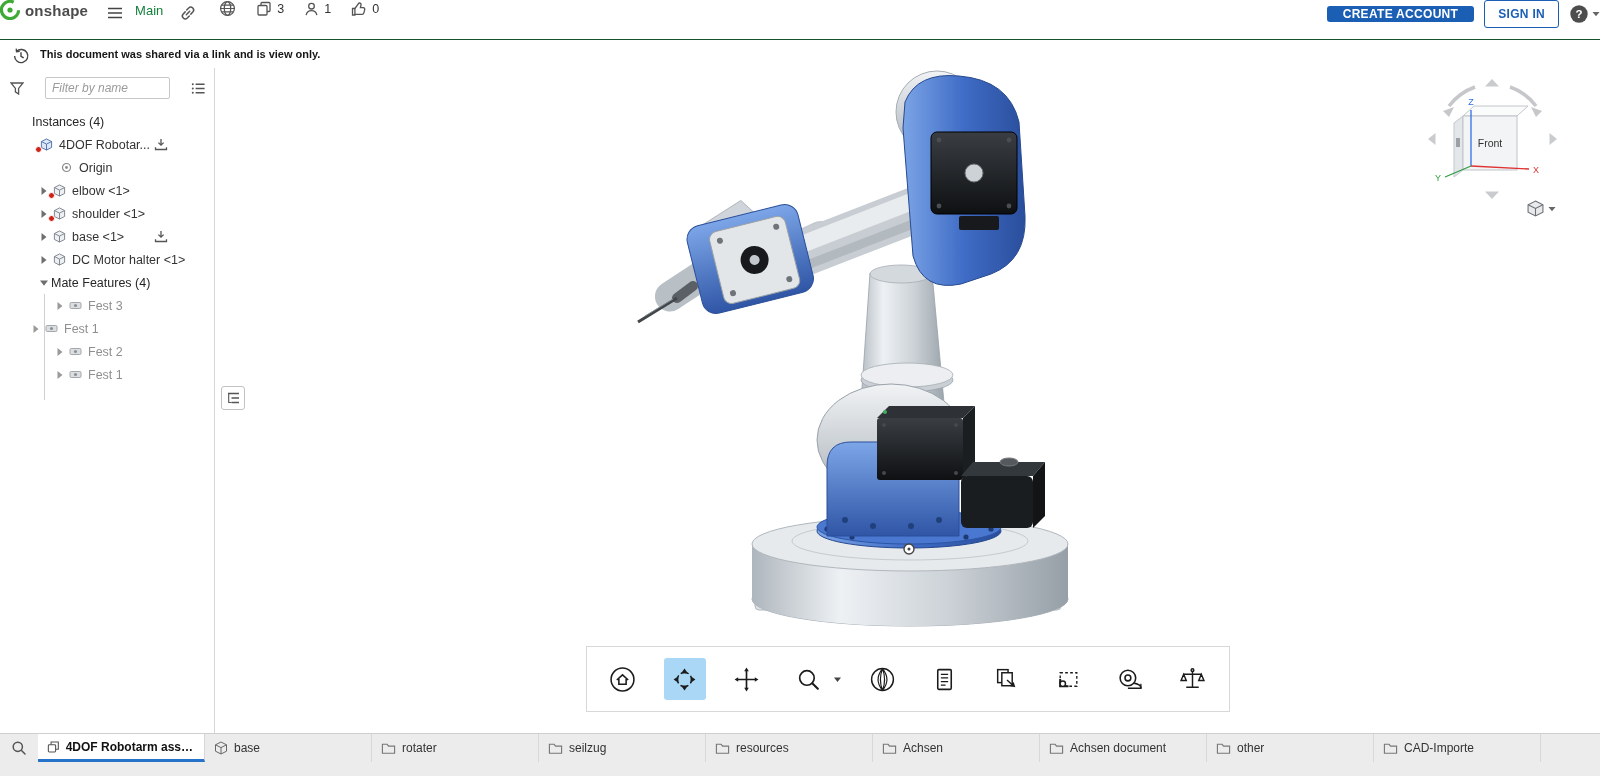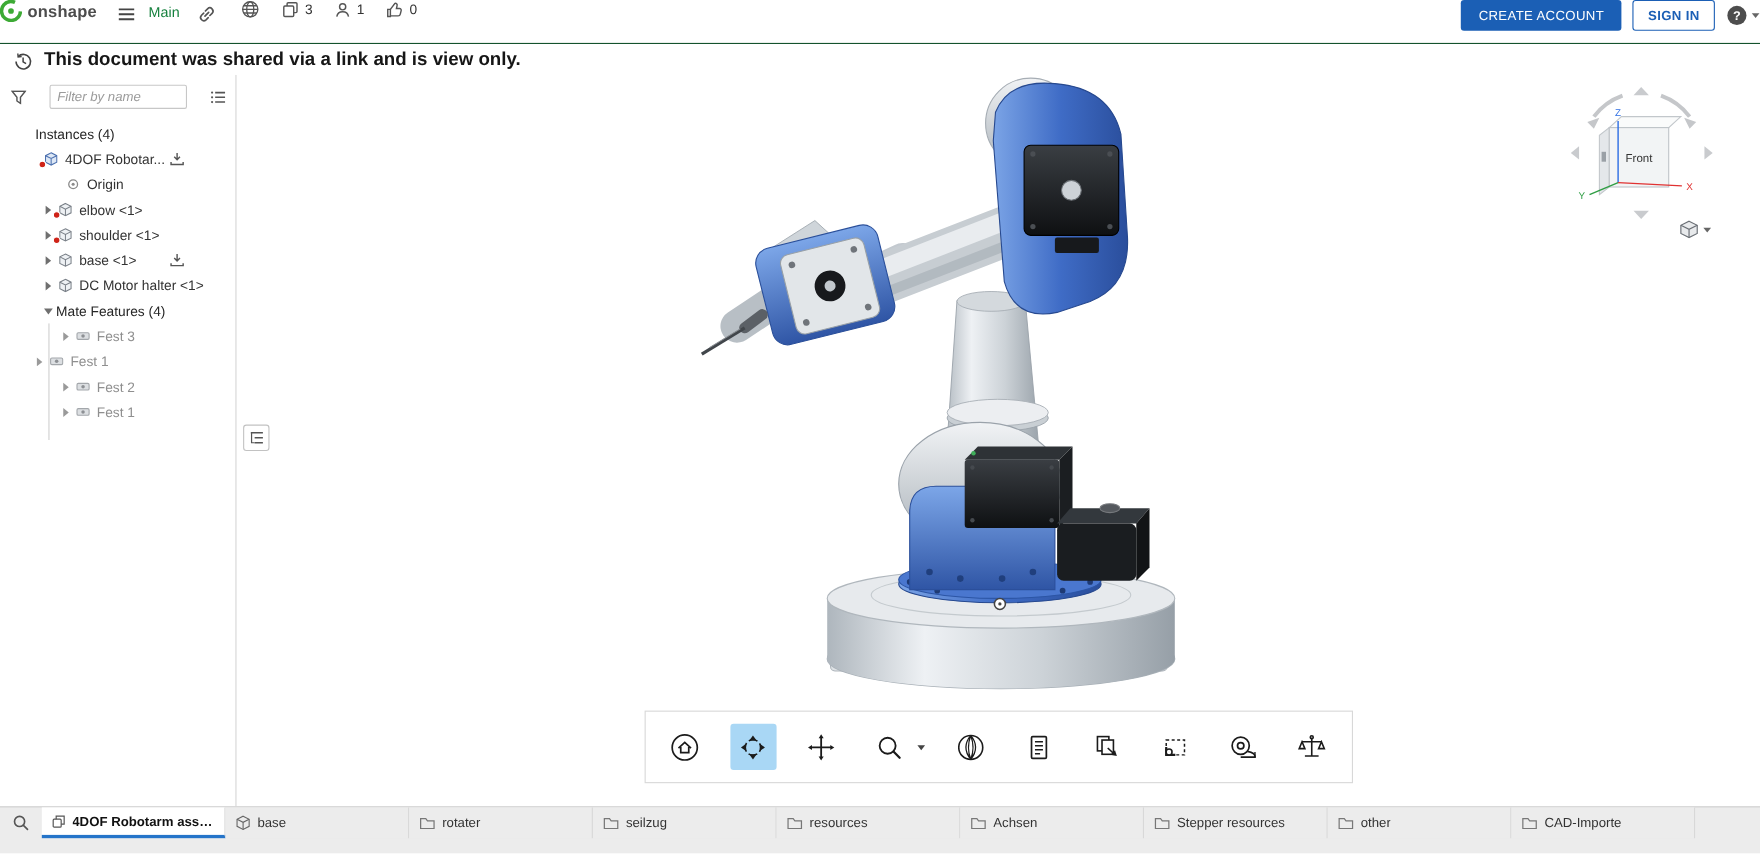--- a/index.html
+++ b/index.html
@@ -10,28 +10,28 @@
   
   .header{position:absolute;top:0;left:0;right:0;height:40px;background:#fff;border-bottom:1px solid #14532d;display:flex;align-items:flex-start;padding:0 0;z-index:30}
   .logo{display:flex;align-items:center;gap:5px;margin-right:14px;cursor:pointer}
   .logo-text{font-size:15px;color:#4c4c4c;font-weight:600;letter-spacing:.2px}
   .icon-btn{display:flex;align-items:center;justify-content:center;width:26px;height:26px;cursor:pointer;border-radius:3px}
   .doc-title{font-size:16.5px;font-weight:700;color:#1d1d1d;margin-left:8px;white-space:nowrap}
   .workspace{font-size:13px;color:#15803d;margin-left:7px;margin-top:3px}
   .hdr-stats{display:flex;align-items:center;gap:20px;margin-left:18px}
   .stat{display:flex;align-items:center;gap:5px;font-size:12.5px;color:#333;cursor:pointer}
   .hdr-right{margin-left:auto;display:flex;align-items:center;gap:10px}
-  .btn-primary{background:#1b5fb5;color:#fff;border:none;border-radius:3px;font-family:inherit;font-size:12px;font-weight:400;letter-spacing:.3px;padding:0 16px;height:28px;cursor:pointer}
+  .btn-primary{background:#1b5fb5;color:#fff;border:none;border-radius:3px;font-family:inherit;font-size:12px;font-weight:700;letter-spacing:.3px;padding:0 16px;height:16px;cursor:pointer}
   .btn-outline{background:#fff;color:#1b5fb5;border:1px solid #1b5fb5;border-radius:3px;font-family:inherit;font-size:12px;font-weight:700;letter-spacing:.3px;padding:0 13px;height:28px;cursor:pointer}
   .help-wrap{display:flex;align-items:center;gap:3px;cursor:pointer}
 
   
   .banner{position:absolute;top:40px;left:0;right:0;height:28px;background:#fff;display:flex;align-items:center;z-index:25}
   .banner .hist{position:absolute;left:8px;top:3px}
-  .banner-msg{margin-left:40px;font-size:17px;font-weight:700;color:#161616}
+  .banner-msg{margin-left:40px;font-size:11px;font-weight:700;color:#161616}
 
   
   .left-panel{position:absolute;top:68px;left:0;width:215px;bottom:43px;background:#fff;border-right:1px solid #d6d6d6;font-size:12.5px;color:#333;overflow:hidden;z-index:20}
   .filter-row{display:flex;align-items:center;gap:21px;padding:9px 8px 11px 10px}
   .filter-input{flex:1;min-width:0;height:22px;border:1px solid #c7c7c7;border-radius:2px;padding:0 6px;font-size:12px;font-family:inherit;color:#333}
   .filter-input::placeholder{color:#9b9b9b;font-style:italic}
   .tree-row{display:flex;align-items:center;height:23px;cursor:pointer;white-space:nowrap}
   .section-label{color:#262626}
   .caret{width:15px;display:flex;justify-content:center;flex:0 0 15px}
   .t-icon{position:relative;display:flex;align-items:center;justify-content:center;width:16px;flex:0 0 16px;margin-right:5px}
@@ -617,21 +617,21 @@
   <span class="tab">
     <svg width="15" height="13" viewBox="0 0 16 13">
         <path d="M1.5 2h5l1.6 2h6.4v7.5h-13z" fill="none" stroke="#777" stroke-width="1.2"></path>
       </svg>
     <span class="tab-label">Achsen</span>
   </span>
   <span class="tab">
     <svg width="15" height="13" viewBox="0 0 16 13">
         <path d="M1.5 2h5l1.6 2h6.4v7.5h-13z" fill="none" stroke="#777" stroke-width="1.2"></path>
       </svg>
-    <span class="tab-label">Stepper resources</span>
+    <span class="tab-label">Achsen document</span>
   </span>
   <span class="tab">
     <svg width="15" height="13" viewBox="0 0 16 13">
         <path d="M1.5 2h5l1.6 2h6.4v7.5h-13z" fill="none" stroke="#777" stroke-width="1.2"></path>
       </svg>
     <span class="tab-label">other</span>
   </span>
   <span class="tab">
     <svg width="15" height="13" viewBox="0 0 16 13">
         <path d="M1.5 2h5l1.6 2h6.4v7.5h-13z" fill="none" stroke="#777" stroke-width="1.2"></path>

